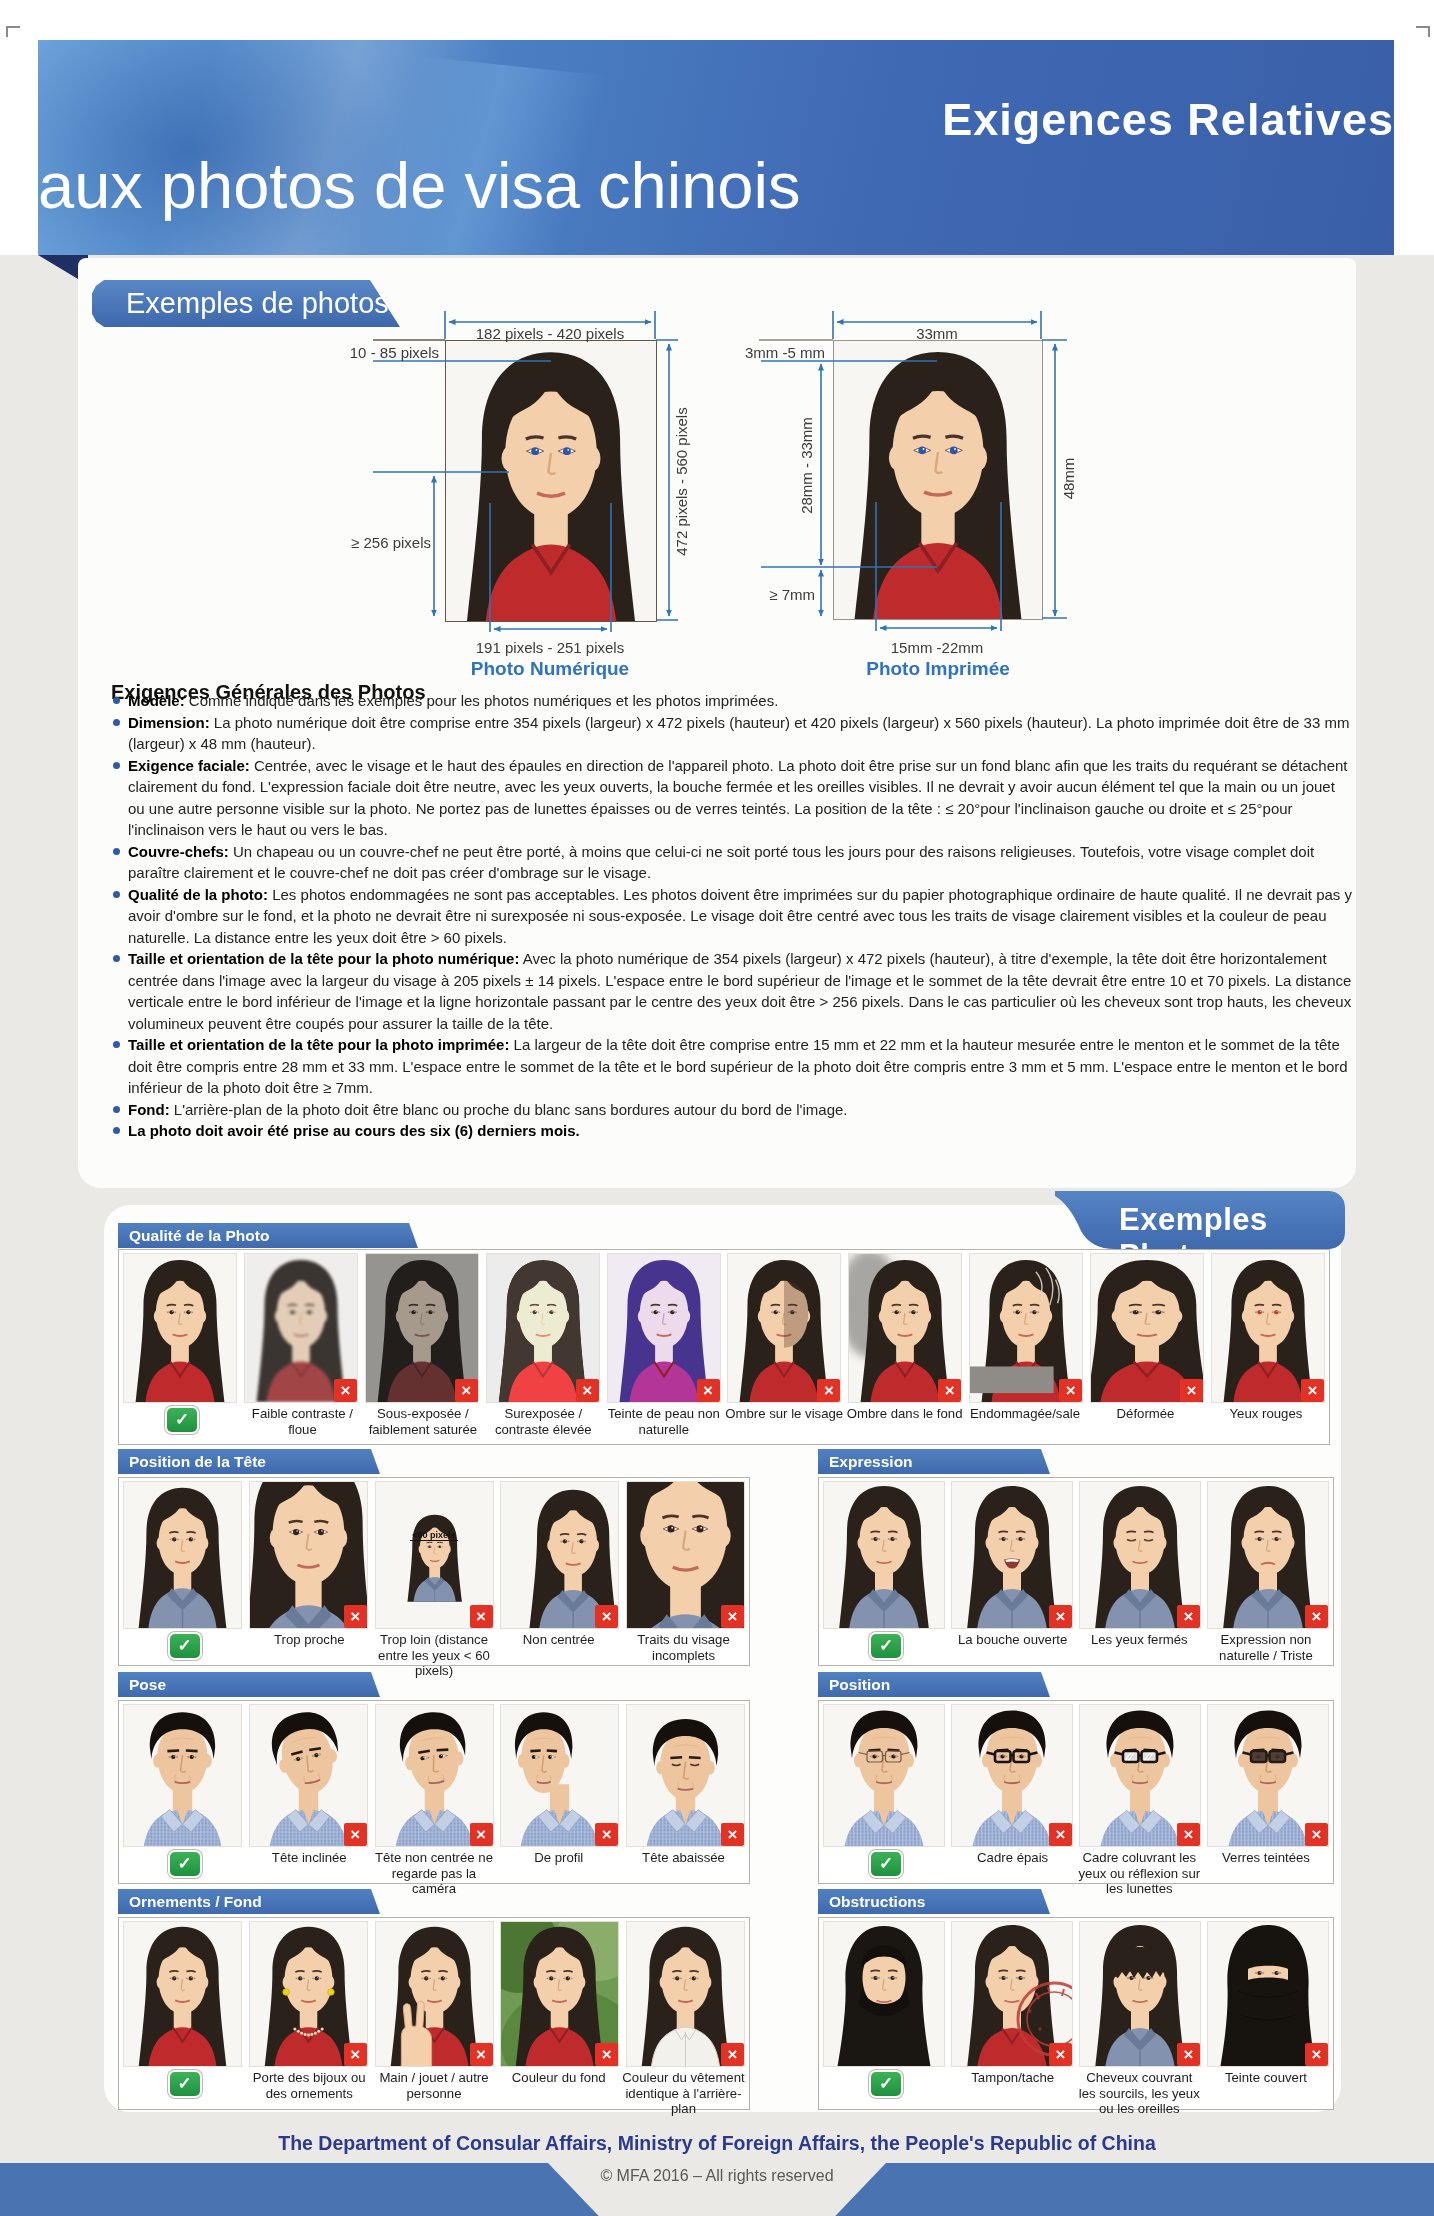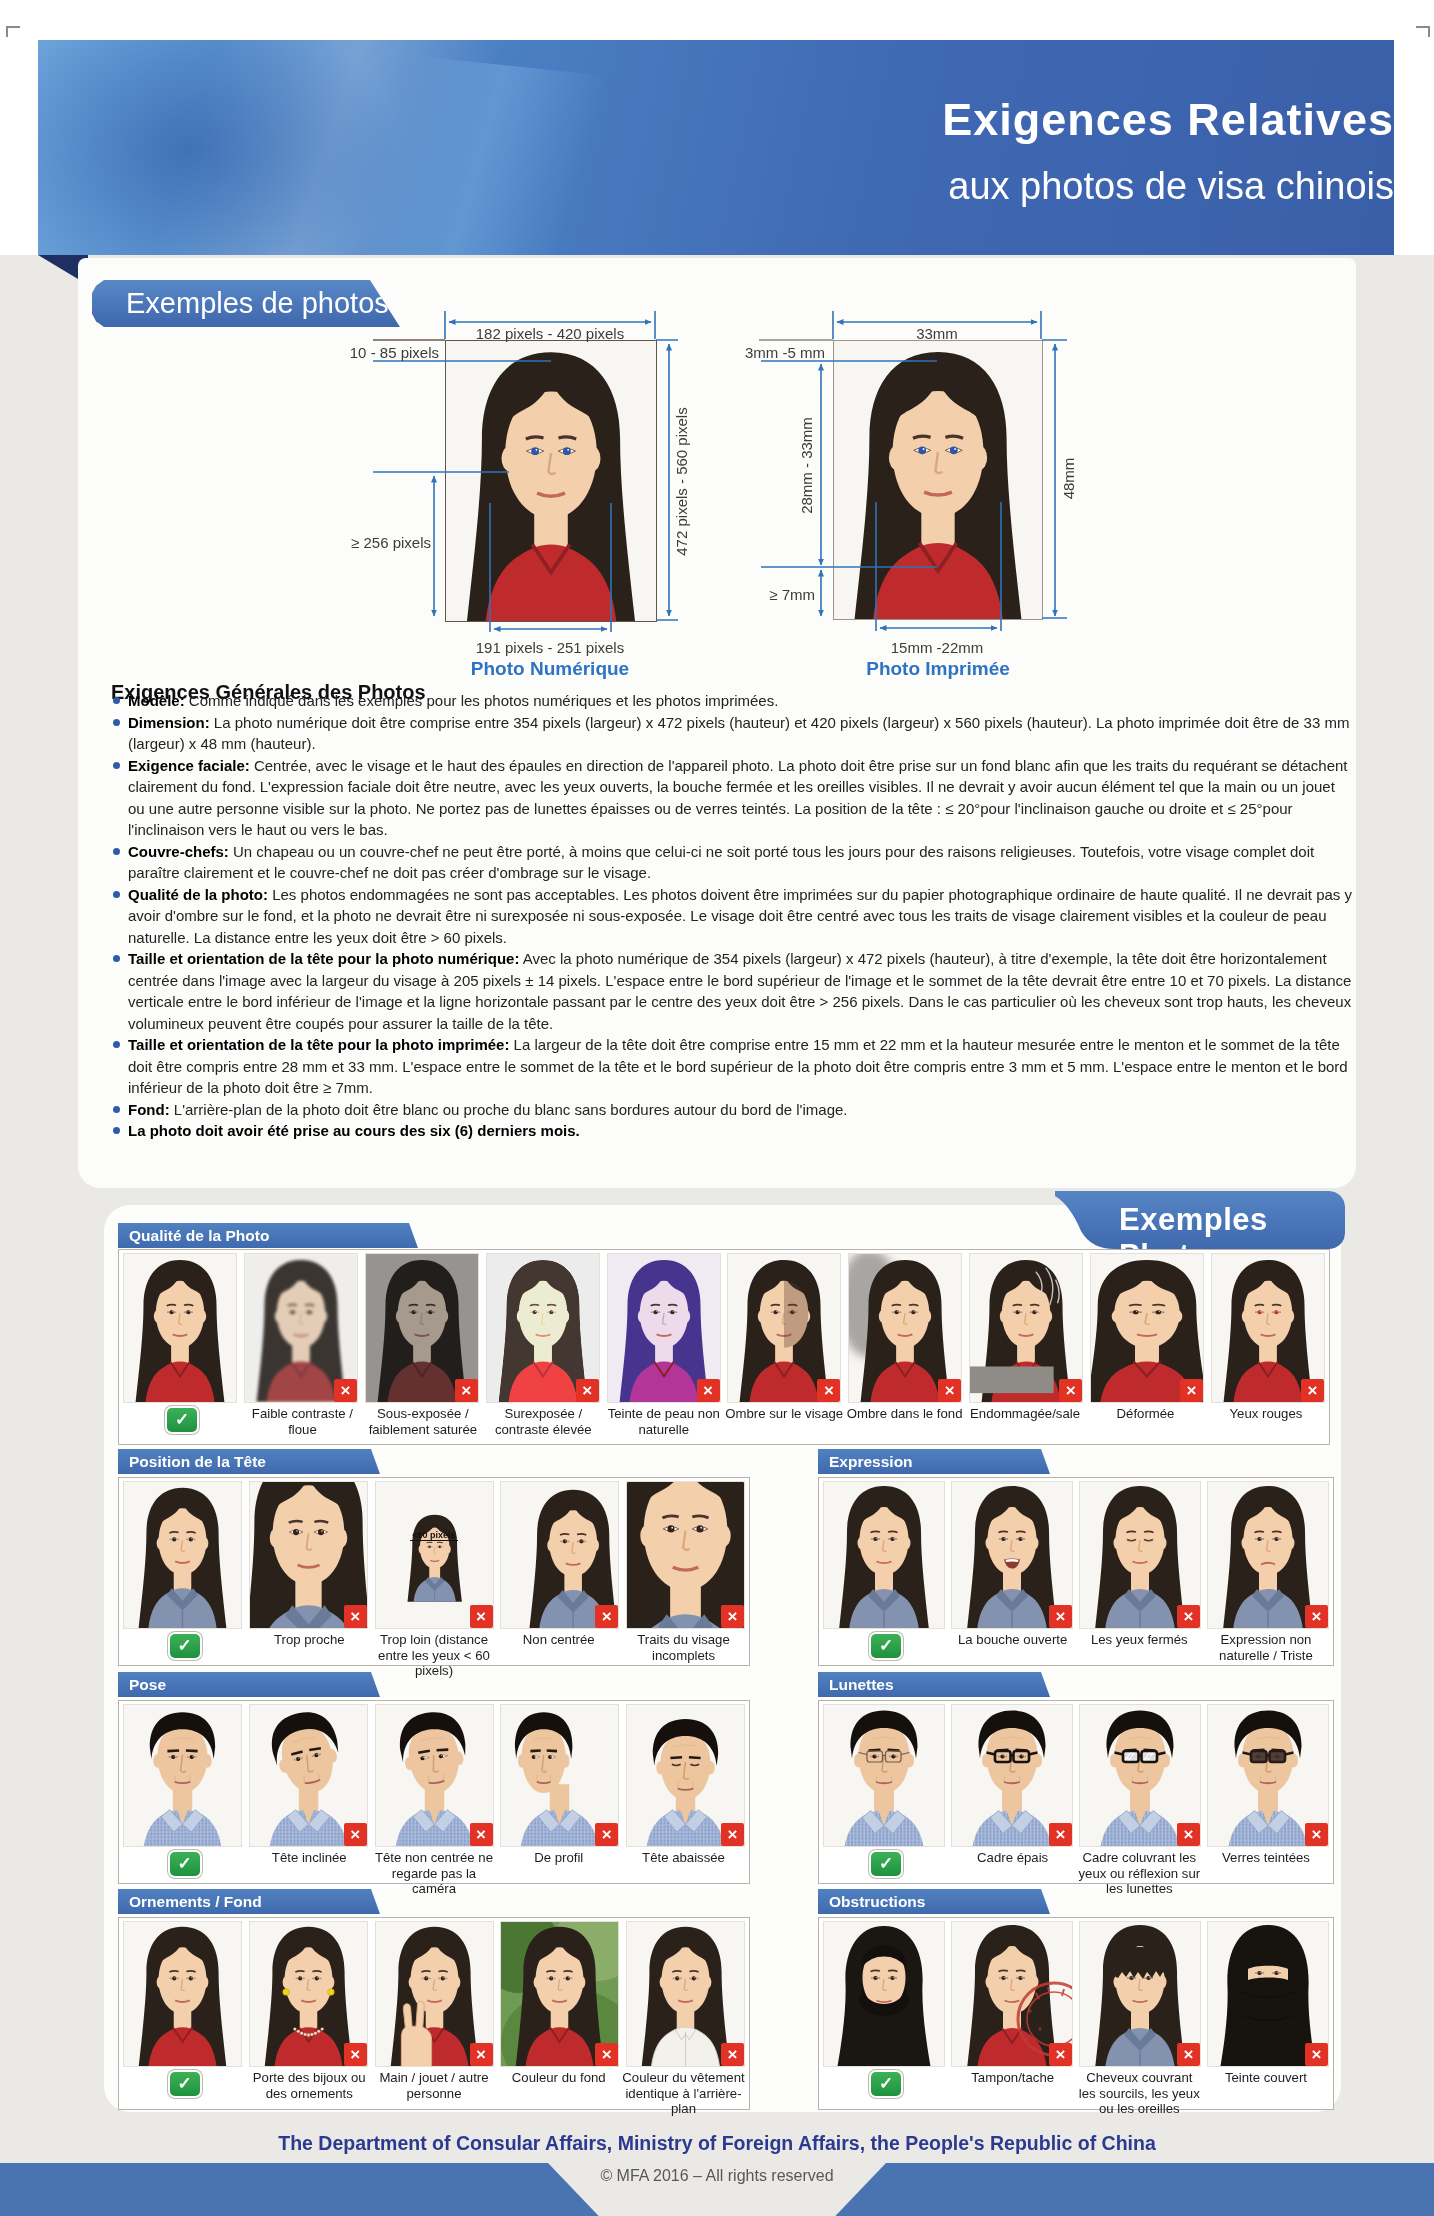--- a/index.html
+++ b/index.html
@@ -18,21 +18,21 @@
   .hero{position:absolute;left:38px;top:40px;width:1356px;height:215px;overflow:hidden;
         background:linear-gradient(102deg,#6ba3da 0%,#4b80c4 32%,#4069b3 62%,#3a5fa9 100%);
         display:flex;flex-direction:column;justify-content:center}
   .hero .s1{position:absolute;left:-120px;top:-80px;width:900px;height:380px;pointer-events:none;
         background:linear-gradient(115deg,transparent 32%,rgba(255,255,255,.20) 46%,transparent 60%);transform:rotate(-7deg)}
   .hero .s2{position:absolute;left:60px;top:20px;width:700px;height:300px;pointer-events:none;
         background:linear-gradient(100deg,transparent 40%,rgba(150,205,245,.30) 52%,transparent 66%);transform:rotate(6deg)}
   .hero .s3{position:absolute;left:-60px;top:-40px;width:420px;height:300px;pointer-events:none;
         background:radial-gradient(closest-side,rgba(25,70,150,.45),transparent)}
   .hero-t1{position:relative;text-align:right;color:#fff;font-size:45px;font-weight:bold;letter-spacing:1px;line-height:66px;margin-top:6px}
-  .hero-t2{position:relative;text-align:right;color:#fff;font-size:38px;font-weight:normal;line-height:58px;margin-top:4px}
+  .hero-t2{position:relative;text-align:left;color:#fff;font-size:65px;font-weight:normal;line-height:58px;margin-top:4px}
   .fold2{position:absolute;left:38px;top:255px;width:0;height:0;border-top:30px solid #1f2f63;border-left:50px solid transparent}
 
   
   .box1{position:absolute;left:78px;top:258px;width:1278px;height:930px;background:#fcfcfa;border-radius:8px 8px 22px 22px}
   .tag{position:absolute;left:14px;top:22px;width:308px;height:47px;color:#fff;font-size:29px;line-height:47px;padding-left:34px;box-sizing:border-box;
        background:linear-gradient(#5988c6,#3e67ac);
        clip-path:polygon(12px 0,278px 0,308px 100%,12px 100%,4px 88%,0 72%,0 28%,4px 12%)}
   .diag{position:absolute;width:380px;height:390px}
   .d1{left:267px;top:47px}
   .d2{left:657px;top:47px}
@@ -1306,21 +1306,21 @@
           <div class="caps">
             <div class="pcap" style="width:123px">
               <div class="okb">✓</div>
             </div>
             <div class="pcap" style="width:123px">Tête inclinée</div>
             <div class="pcap" style="width:123px">Tête non centrée ne regarde pas la caméra</div>
             <div class="pcap" style="width:123px">De profil</div>
             <div class="pcap" style="width:123px">Tête abaissée</div>
           </div>
         </div>
-        <div class="slab" style="left:714px;top:467px;width:232px">Lunettes</div>
+        <div class="slab" style="left:714px;top:467px;width:232px">Position</div>
         <div class="sbox" style="left:714px;top:495px;width:516px;height:184px">
           <div class="prow">
             <div class="pimg" style="width:122px;height:143px">
               <div class="pfx ">
                 <svg class="psvg" viewBox="0 0 120 150" preserveAspectRatio="xMidYMid slice" xmlns="http://www.w3.org/2000/svg">
                   <defs>
                     <pattern id="chk" width="7" height="7" patternUnits="userSpaceOnUse">
                       <rect width="7" height="7" fill="#9db0d4"></rect>
                       <path d="M0 1.8H7M0 5.2H7" stroke="#8097c5" stroke-width="1.2"></path>
                       <path d="M1.8 0V7M5.2 0V7" stroke="#b3c2de" stroke-width="1.2"></path>

